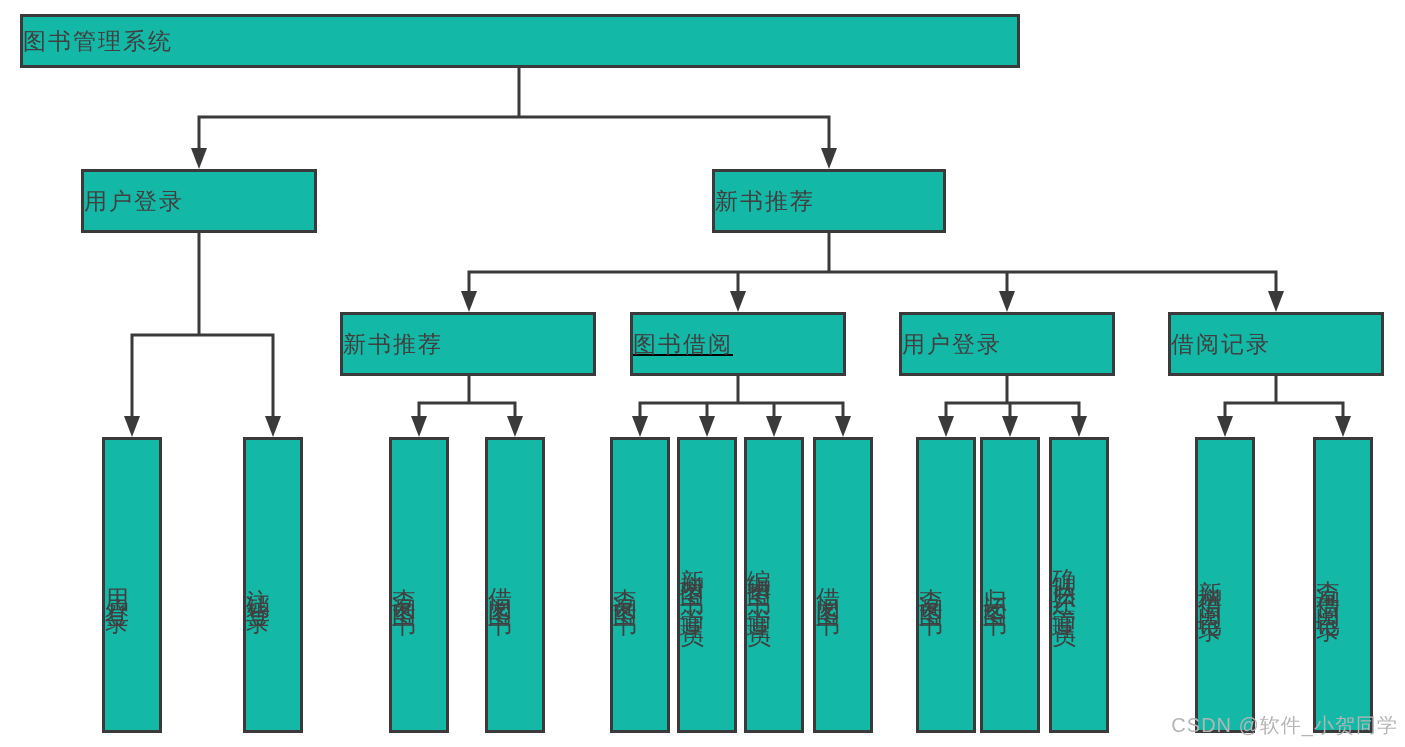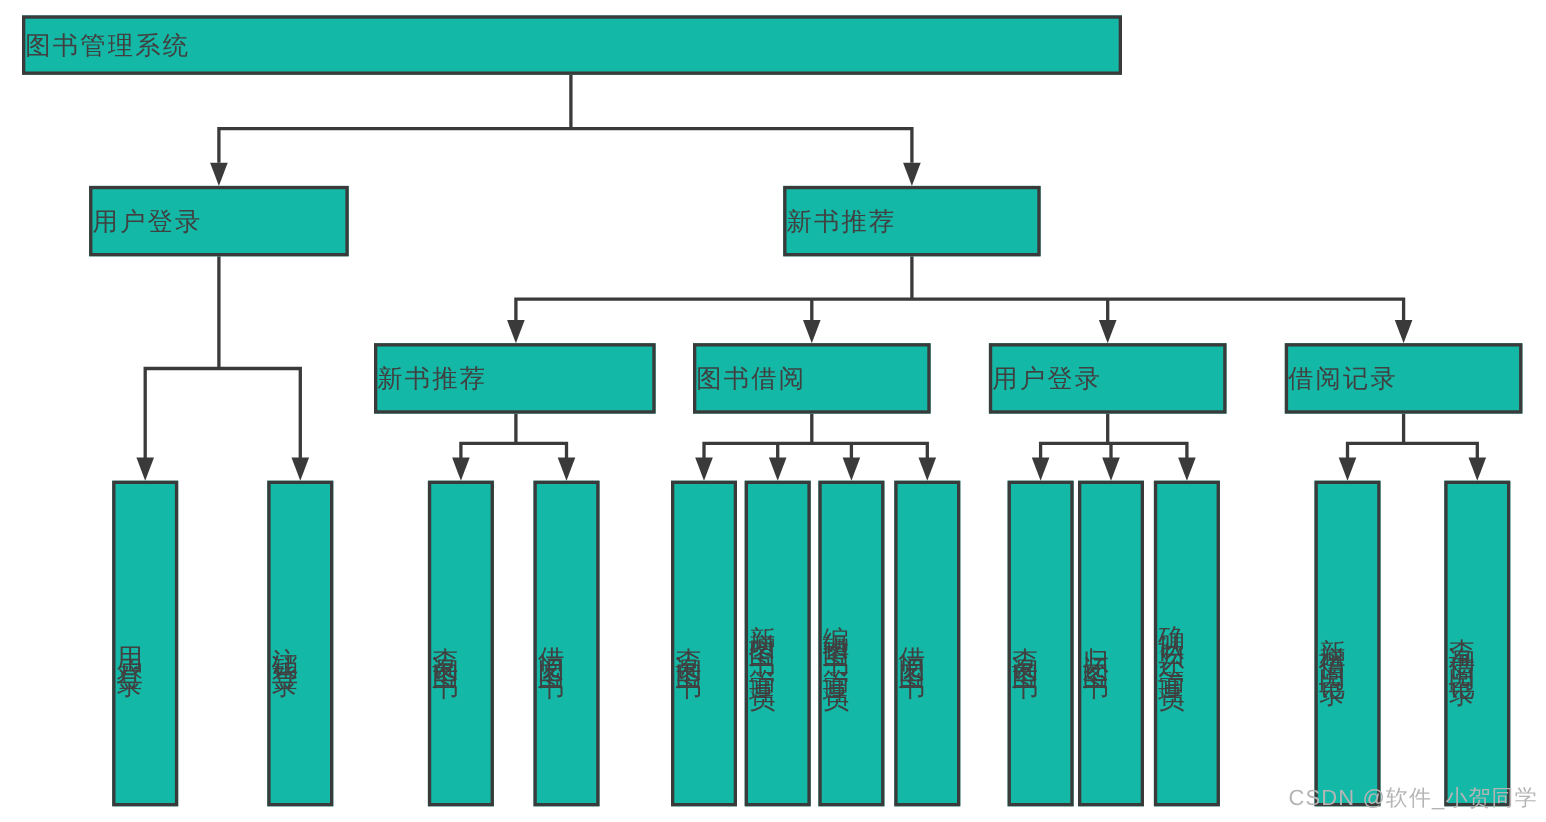--- a/index.html
+++ b/index.html
@@ -34,21 +34,21 @@
     font-size:24px;
     letter-spacing:8px;
     color:var(--text);
     line-height:1;
   }
   
   .root-box   {left:20px;  top:14px;  width:1000px; height:54px;}
   .l2a        {left:81px;  top:169px; width:236px;  height:64px;}
   .l2b        {left:712px; top:169px; width:234px;  height:64px;}
   .l3a        {left:340px; top:312px; width:256px;  height:64px;}
-  .l3b        {left:630px; top:312px; width:216px;  height:64px;}
+  .l3b        {left:630px; top:312px; width:216px;  height:64px;text-decoration:underline;}
   .l3c        {left:899px; top:312px; width:216px;  height:64px;}
   .l3d        {left:1168px;top:312px; width:216px;  height:64px;}
   .leaf       {top:437px;  width:60px; height:296px;}
   .x1 {left:102px;} .x2 {left:243px;}
   .x3 {left:389px;} .x4 {left:485px;}
   .x5 {left:610px;} .x6 {left:677px;} .x7 {left:744px;} .x8 {left:813px;}
   .x9 {left:916px;} .x10{left:980px;} .x11{left:1049px;}
   .x12{left:1195px;}.x13{left:1313px;}
   .watermark{
     position:absolute;

